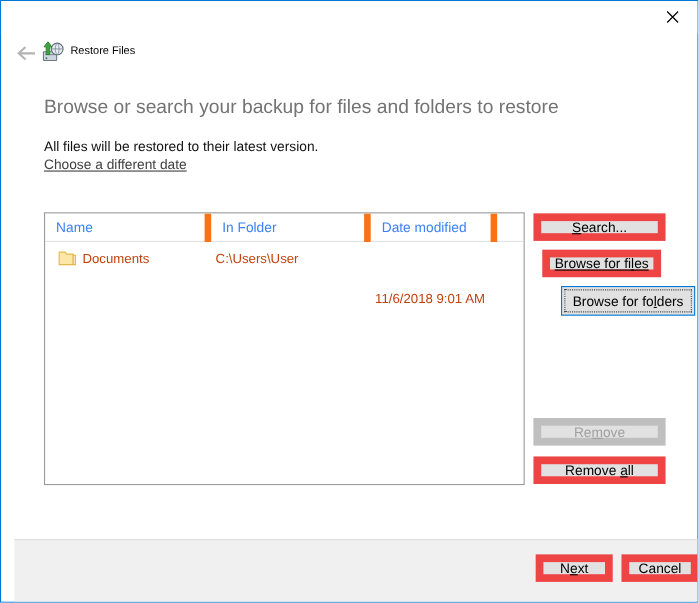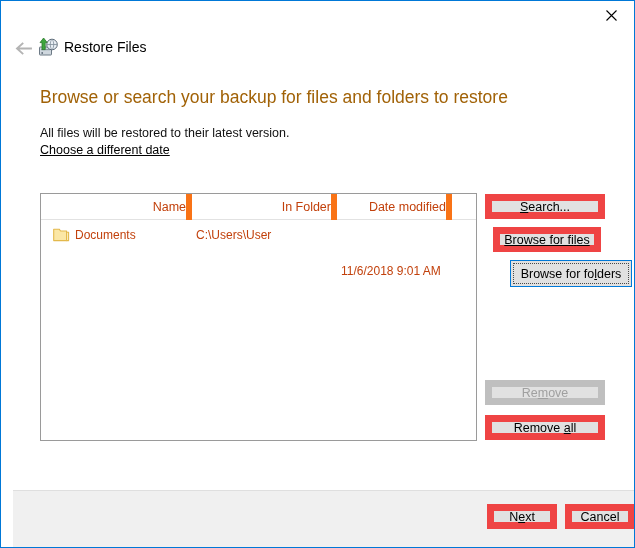--- a/index.html
+++ b/index.html
@@ -66,48 +66,48 @@
     position: absolute;
     left: 36px; top: 5px;
     width: 22px;
     height: 22px;
   }
   #app-icon svg { display:block; }
 
   #app-title {
     position: absolute;
     left: 63px; top: 6px;
-    font-size: 14px;
+    font-size: 10px;
     color: #000000;
     line-height: 20px;
     white-space: nowrap;
   }
 
   
   #heading {
     position: absolute;
     left: 39px; top: 84px;
     font-size: 17.5px;
-    color: #a16207;
+    color: #737373;
     line-height: 24px;
     white-space: nowrap;
   }
   #subtext {
     position: absolute;
     left: 39px; top: 123px;
     font-size: 12.5px;
     color: #111111;
     line-height: 18px;
     white-space: nowrap;
   }
   #date-link {
     position: absolute;
     left: 39px; top: 140px;
     font-size: 12.5px;
-    color: #000000;
+    color: #404040;
     line-height: 18px;
     text-decoration: underline;
     cursor: default;
     white-space: nowrap;
   }
 
   
   #filelist {
     position: absolute;
     left: 39px; top: 192px;
@@ -124,26 +124,25 @@
     width: 100%;
     box-sizing: border-box;
     border-bottom: 1px solid #e2e2e2;
   }
   .col-head {
     position: absolute;
     top: 0;
     height: 26px;
     line-height: 26px;
     font-size: 12.5px;
-    color: #c2410c;
+    color: #3b82f6;
     box-sizing: border-box;
     padding-left: 10px;
     white-space: nowrap;
     cursor: default;
-    text-align: right;
   }
   .col-head.divider { border-left: 6px solid #f97316; }
 
   #col-name     { left: 0px;   width: 145px; }
   #col-folder   { left: 145px; width: 145px; }
   #col-date     { left: 290px; width: 115px; }
   #col-blank    { left: 405px; width: 30px;  }
 
   .list-row {
     position: relative;

